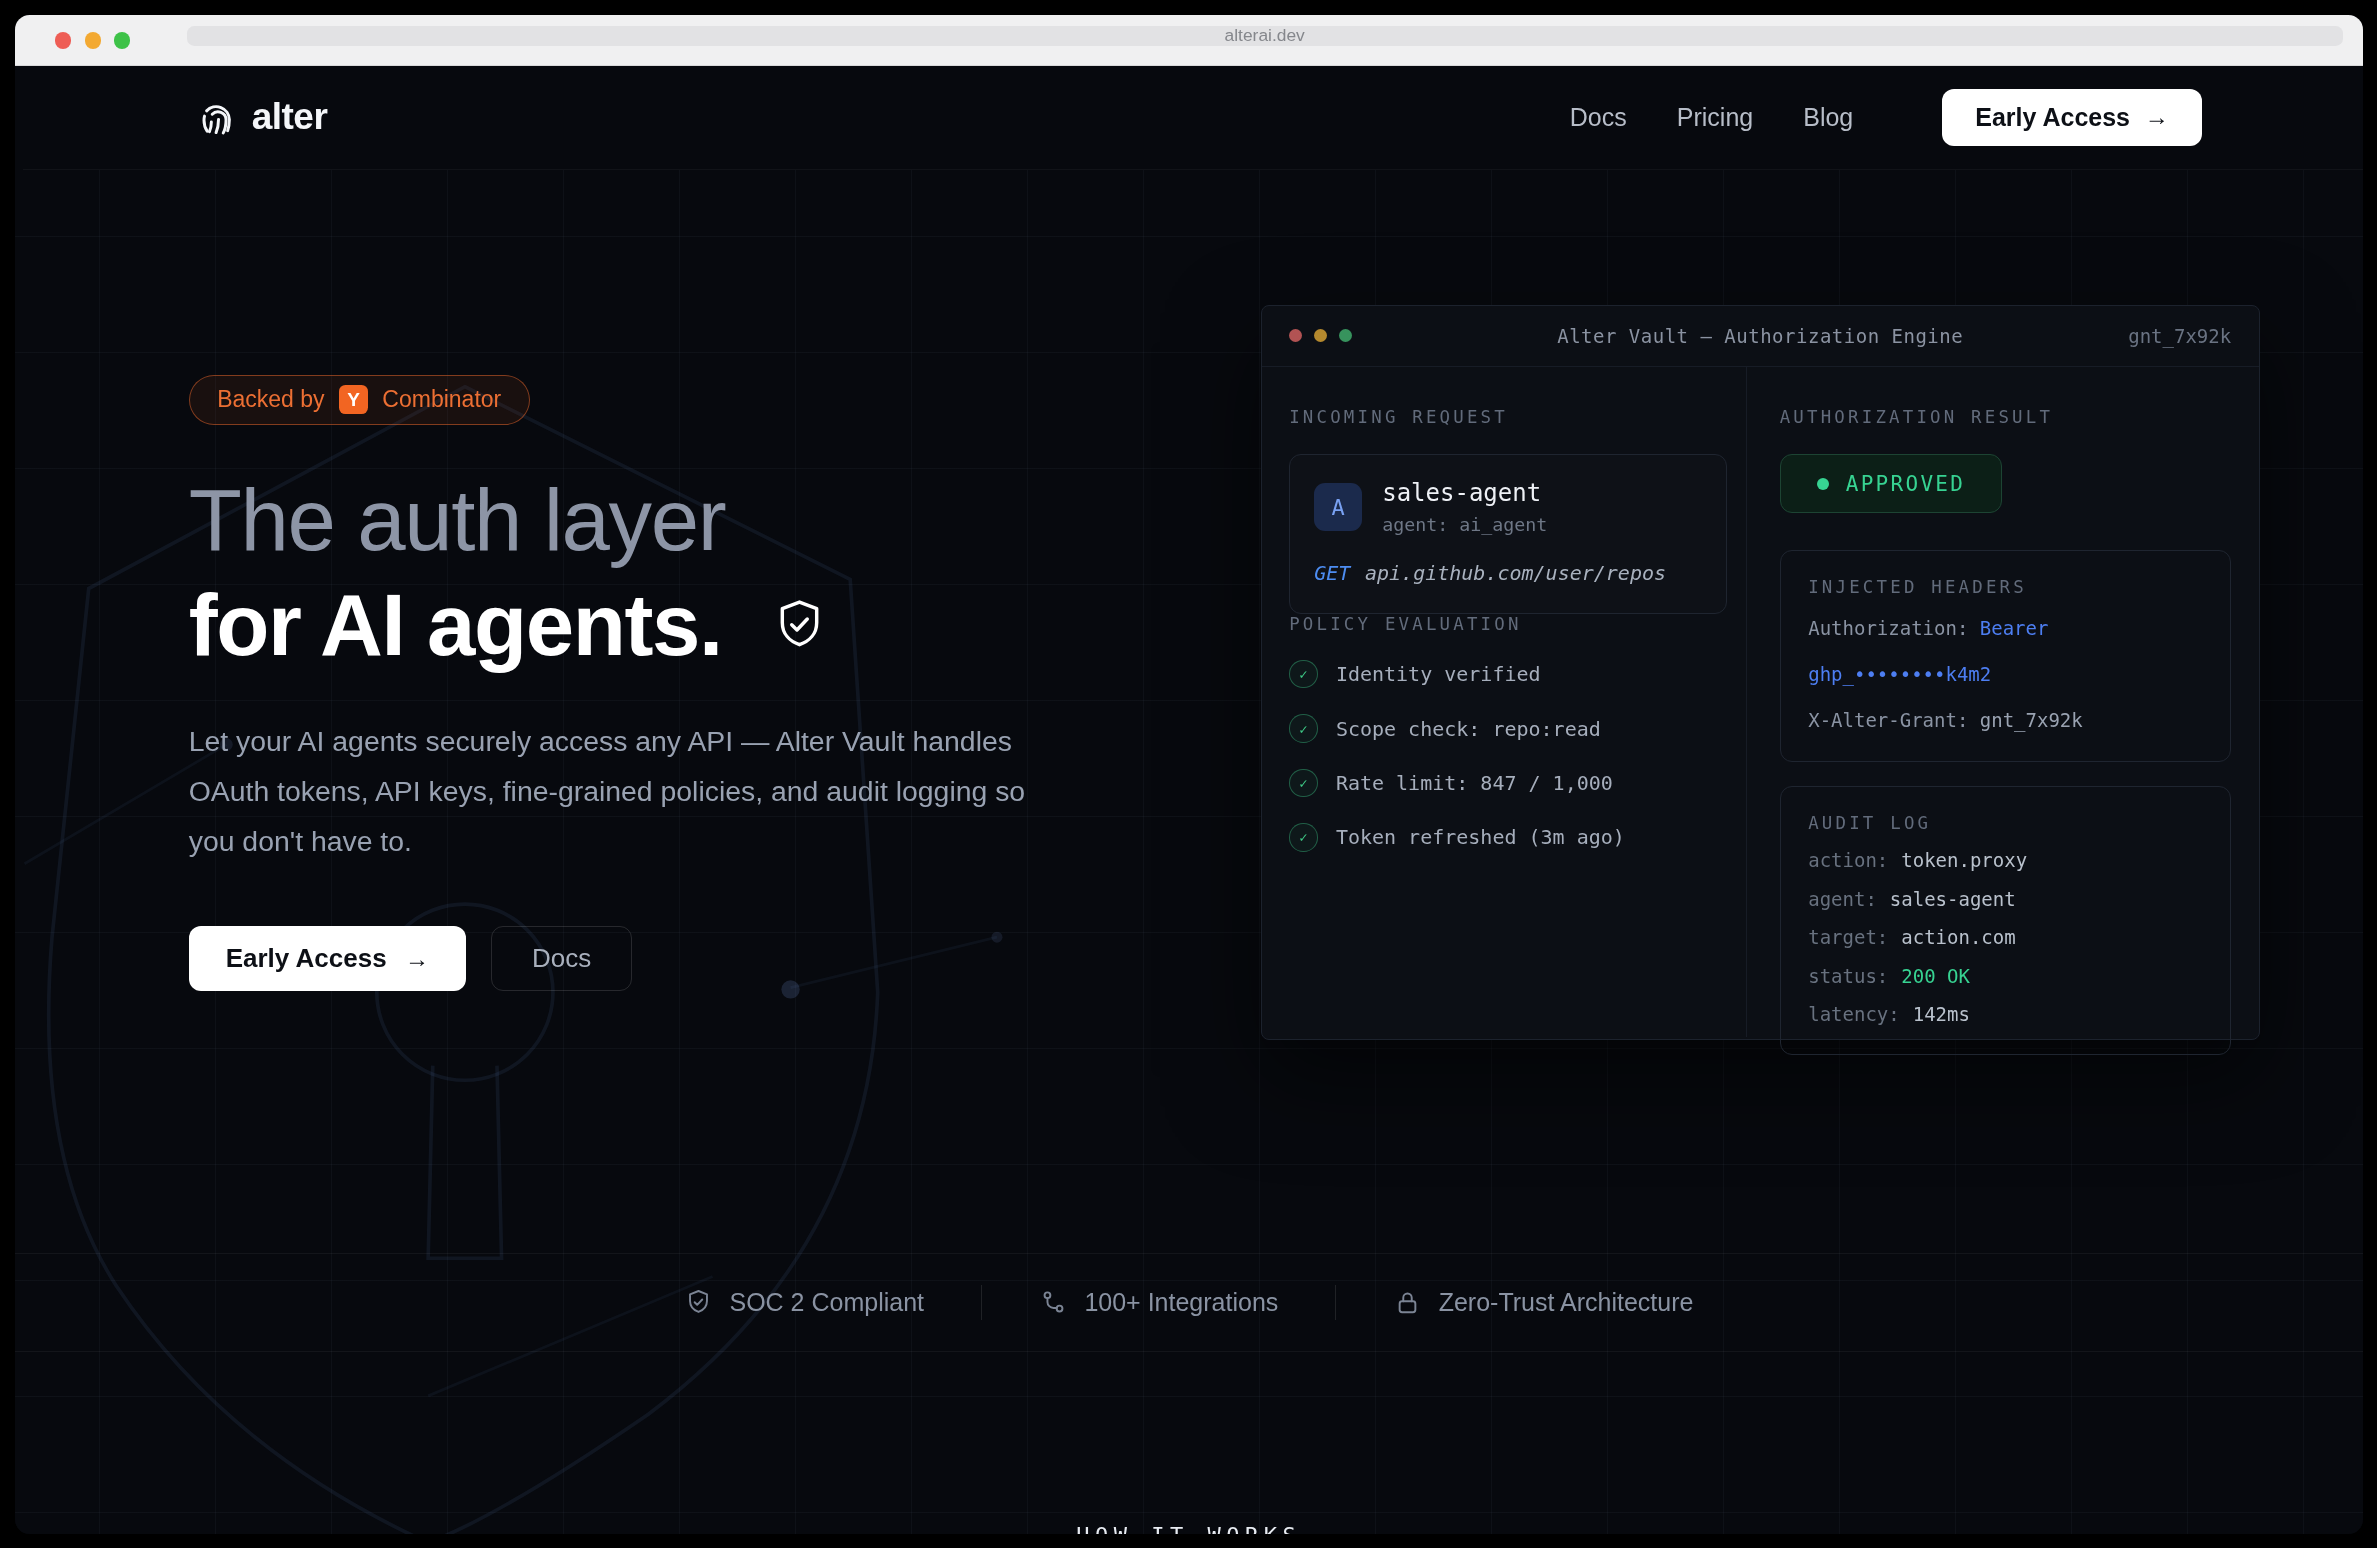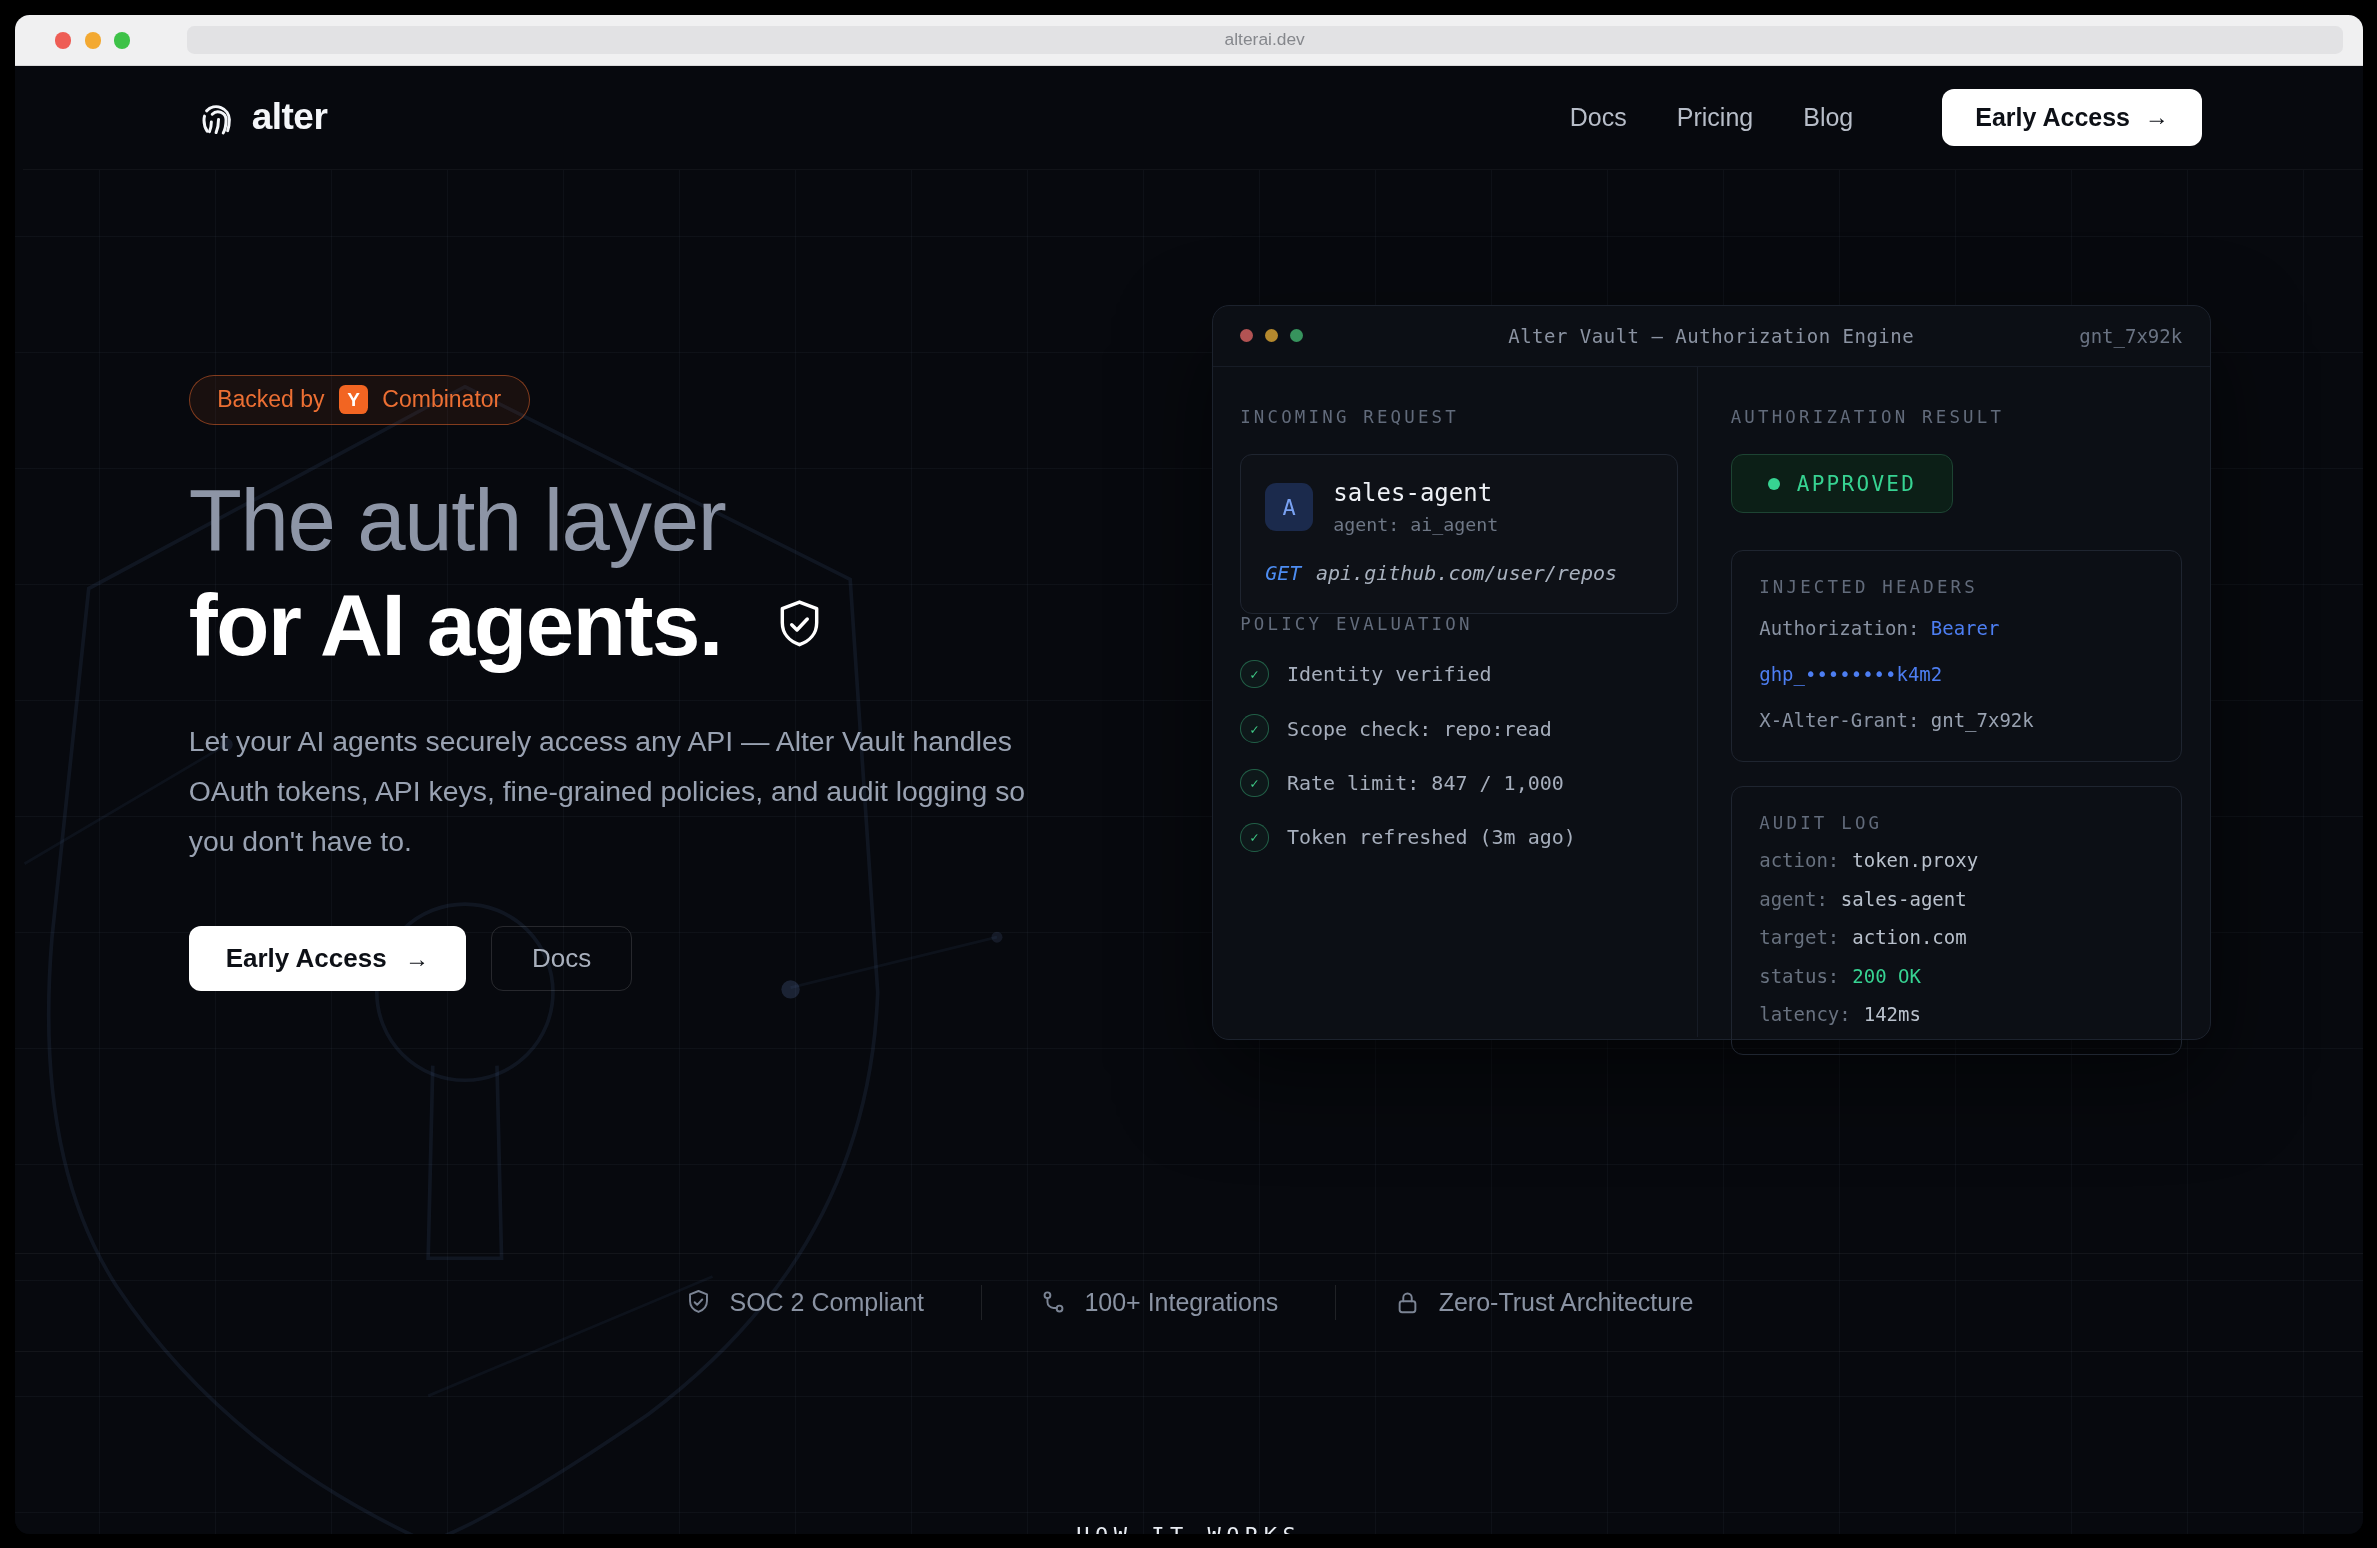--- a/index.html
+++ b/index.html
@@ -7,21 +7,21 @@
               font-family:"Liberation Sans", sans-serif; }
   .window { position:absolute; left:14.7px; top:14.7px; width:2348px; height:1519px;
             border-radius:14.7px; overflow:hidden; background:#07090e; }
 
   
   .chrome { position:relative; height:51px; background:#f0f0f1; border-bottom:0.9px solid #d9d9db; }
   .tl { position:absolute; top:17.4px; width:16.5px; height:16.5px; border-radius:50%; }
   .tl.r { left:40px;  background:#ee5d55; }
   .tl.y { left:70px;  background:#f3a932; }
   .tl.g { left:99px; background:#3ec248; }
-  .url-pill { position:absolute; left:172px; right:20px; top:11px; height:28px;
+  .url-pill { position:absolute; left:172px; right:20px; top:11px; height:20px;
               background:#e2e2e4; border-radius:7.3px; display:flex; align-items:center;
               justify-content:center; color:#85878c; font-size:17.4px; }
 
   
   .page { position:relative; height:1468px; background:#07090e; overflow:hidden; }
   .page::before { content:""; position:absolute; left:0; right:0; top:104px; bottom:0;
     background-image:
       linear-gradient(rgba(142,162,205,0.05) 0.9px, transparent 0.9px),
       linear-gradient(90deg, rgba(142,162,205,0.05) 0.9px, transparent 0.9px);
     background-size:116px 116px; background-position:84px 66px; pointer-events:none; }
@@ -53,22 +53,22 @@
   .cta-row { margin-top:59px; display:flex; align-items:center; gap:25px; }
   .btn-primary { display:inline-flex; align-items:center; gap:18.3px; height:65px; padding:0 37px;
                  background:#fff; color:#0d1016; border:none; border-radius:12px;
                  font-size:26px; font-weight:600; font-family:inherit; cursor:pointer; }
   .btn-ghost { display:inline-flex; align-items:center; height:65px; padding:0 40px;
                background:transparent; color:#a9b0bd; border:1.8px solid rgba(255,255,255,0.13);
                border-radius:12px; font-size:26px; font-family:inherit; cursor:pointer; }
 
   
   .mono { font-family:"DejaVu Sans Mono", monospace; }
-  .card { position:absolute; z-index:4; left:1197px; top:239px; width:999px; height:735px;
-          background:#0c0f15; border:1.8px solid #1c222d; border-radius:17px;
+  .card { position:absolute; z-index:4; left:1246px; top:239px; width:999px; height:735px;
+          background:#0c0f15; border:1.8px solid #1c222d; border-radius:8px;
           box-shadow:0 37px 92px rgba(0,0,0,0.55); }
   .card-header { position:relative; height:61px; border-bottom:1.8px solid #171c26;
                  display:flex; align-items:center; padding:0 27.5px; }
   .cdot { width:13px; height:13px; border-radius:50%; margin-right:12px; }
   .cdot.r { background:#b25353; } .cdot.y { background:#b5892e; } .cdot.g { background:#37935d; }
   .c-title { position:absolute; left:0; right:0; text-align:center; color:#8b93a2;
              font-size:19px; letter-spacing:0.5px; }
   .c-token { margin-left:auto; color:#6a7383; font-size:19px; position:relative; }
   .card-body { display:flex; height:670px; }
   .col-left { width:485px; border-right:1.8px solid #171c26; padding:40px 18.3px 0 27.5px; }

